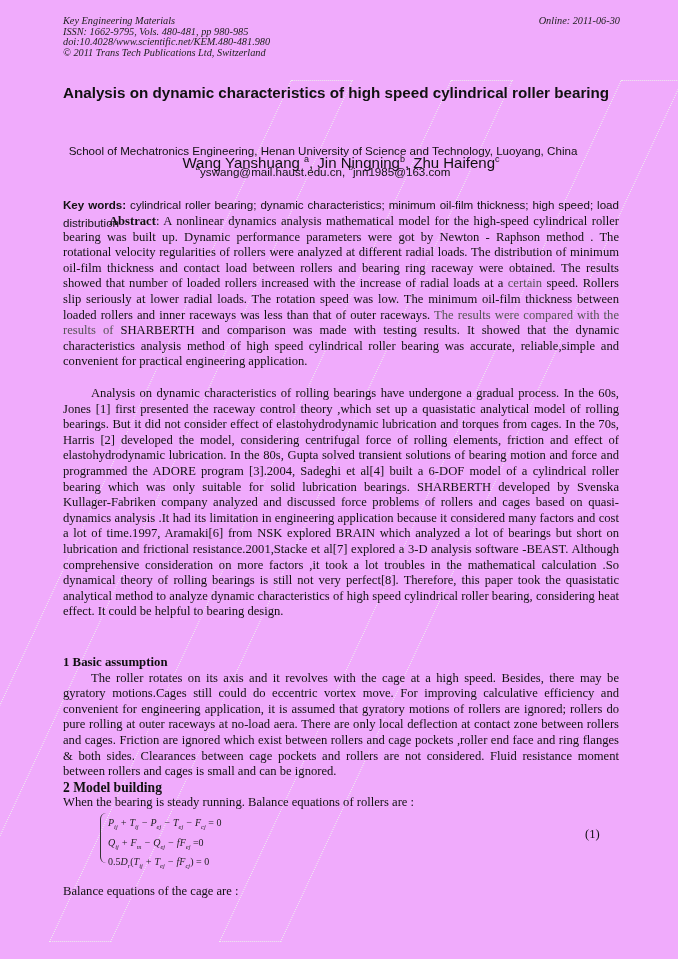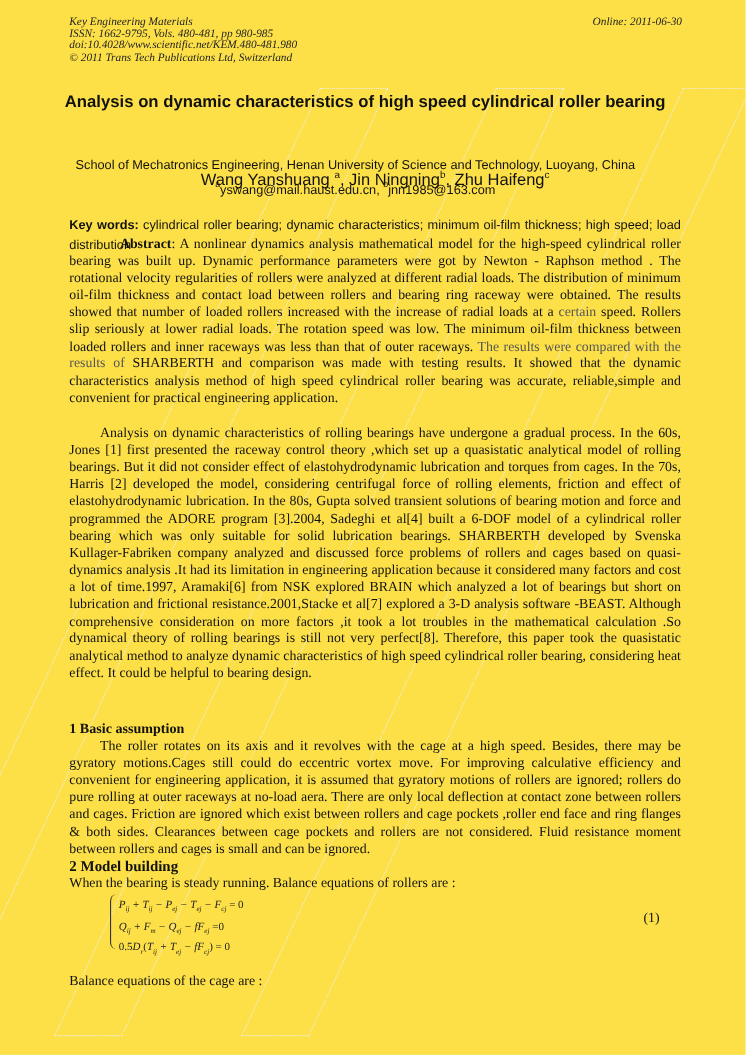--- a/index.html
+++ b/index.html
@@ -1,21 +1,21 @@
 <!DOCTYPE html>
 <html><head>
 <meta charset="utf-8">
 <style>
   html, body { margin: 0; padding: 0; background: #ffffff; }
   body { width: 678px; height: 959px; position: relative; overflow: hidden; color: #111; }
-  .page { position: absolute; left: 0; top: 0; width: 678px; height: 959px; background: #fde047; text-decoration: underline; }
+  .page { position: absolute; left: 0; top: 0; width: 678px; height: 959px; background: #f0abfc; text-decoration: underline; }
   .hdr { position: absolute; top: 16px; font-family: "Liberation Serif", serif; font-style: italic; font-size: 10.3px; line-height: 10.6px; color: #222; }
   .hdr-left { left: 63px; }
   .hdr-right { right: 58px; top: 16px; }
-  .title { position: absolute; left: 49px; width: 556px; top: 83px; text-align: right; font-family: "Liberation Sans", sans-serif; font-weight: bold; font-size: 15.2px; line-height: 19px; color: #111; }
+  .title { position: absolute; left: 63px; width: 556px; top: 83px; text-align: left; font-family: "Liberation Sans", sans-serif; font-weight: bold; font-size: 15.2px; line-height: 19px; color: #111; }
   .authors { position: absolute; left: 63px; width: 556px; top: 123px; text-align: center; font-family: "Liberation Sans", sans-serif; font-size: 15px; line-height: 18px; margin-top: 27px; }
   .authors sup { font-size: 9px; vertical-align: 6px; }
   .affil { position: absolute; left: 45px; width: 556px; top: 142px; text-align: center; font-family: "Liberation Sans", sans-serif; font-size: 11.6px; line-height: 17px; }
   .affil sup { font-size: 8px; vertical-align: 6px; }
   .keywords { position: absolute; left: 63px; width: 556px; top: 196px; font-family: "Liberation Sans", sans-serif; font-size: 11.6px; line-height: 18px; text-align: justify; }
   .keywords b { font-weight: bold; }
   .body { position: absolute; left: 63px; width: 556px; font-family: "Liberation Serif", serif; font-size: 12.6px; line-height: 15.6px; text-align: justify; color: #111; }
   .abstract { top: 214px; }
   .abstract b { font-weight: bold; margin-left: 46px; }
   .grey { color: #555; }

